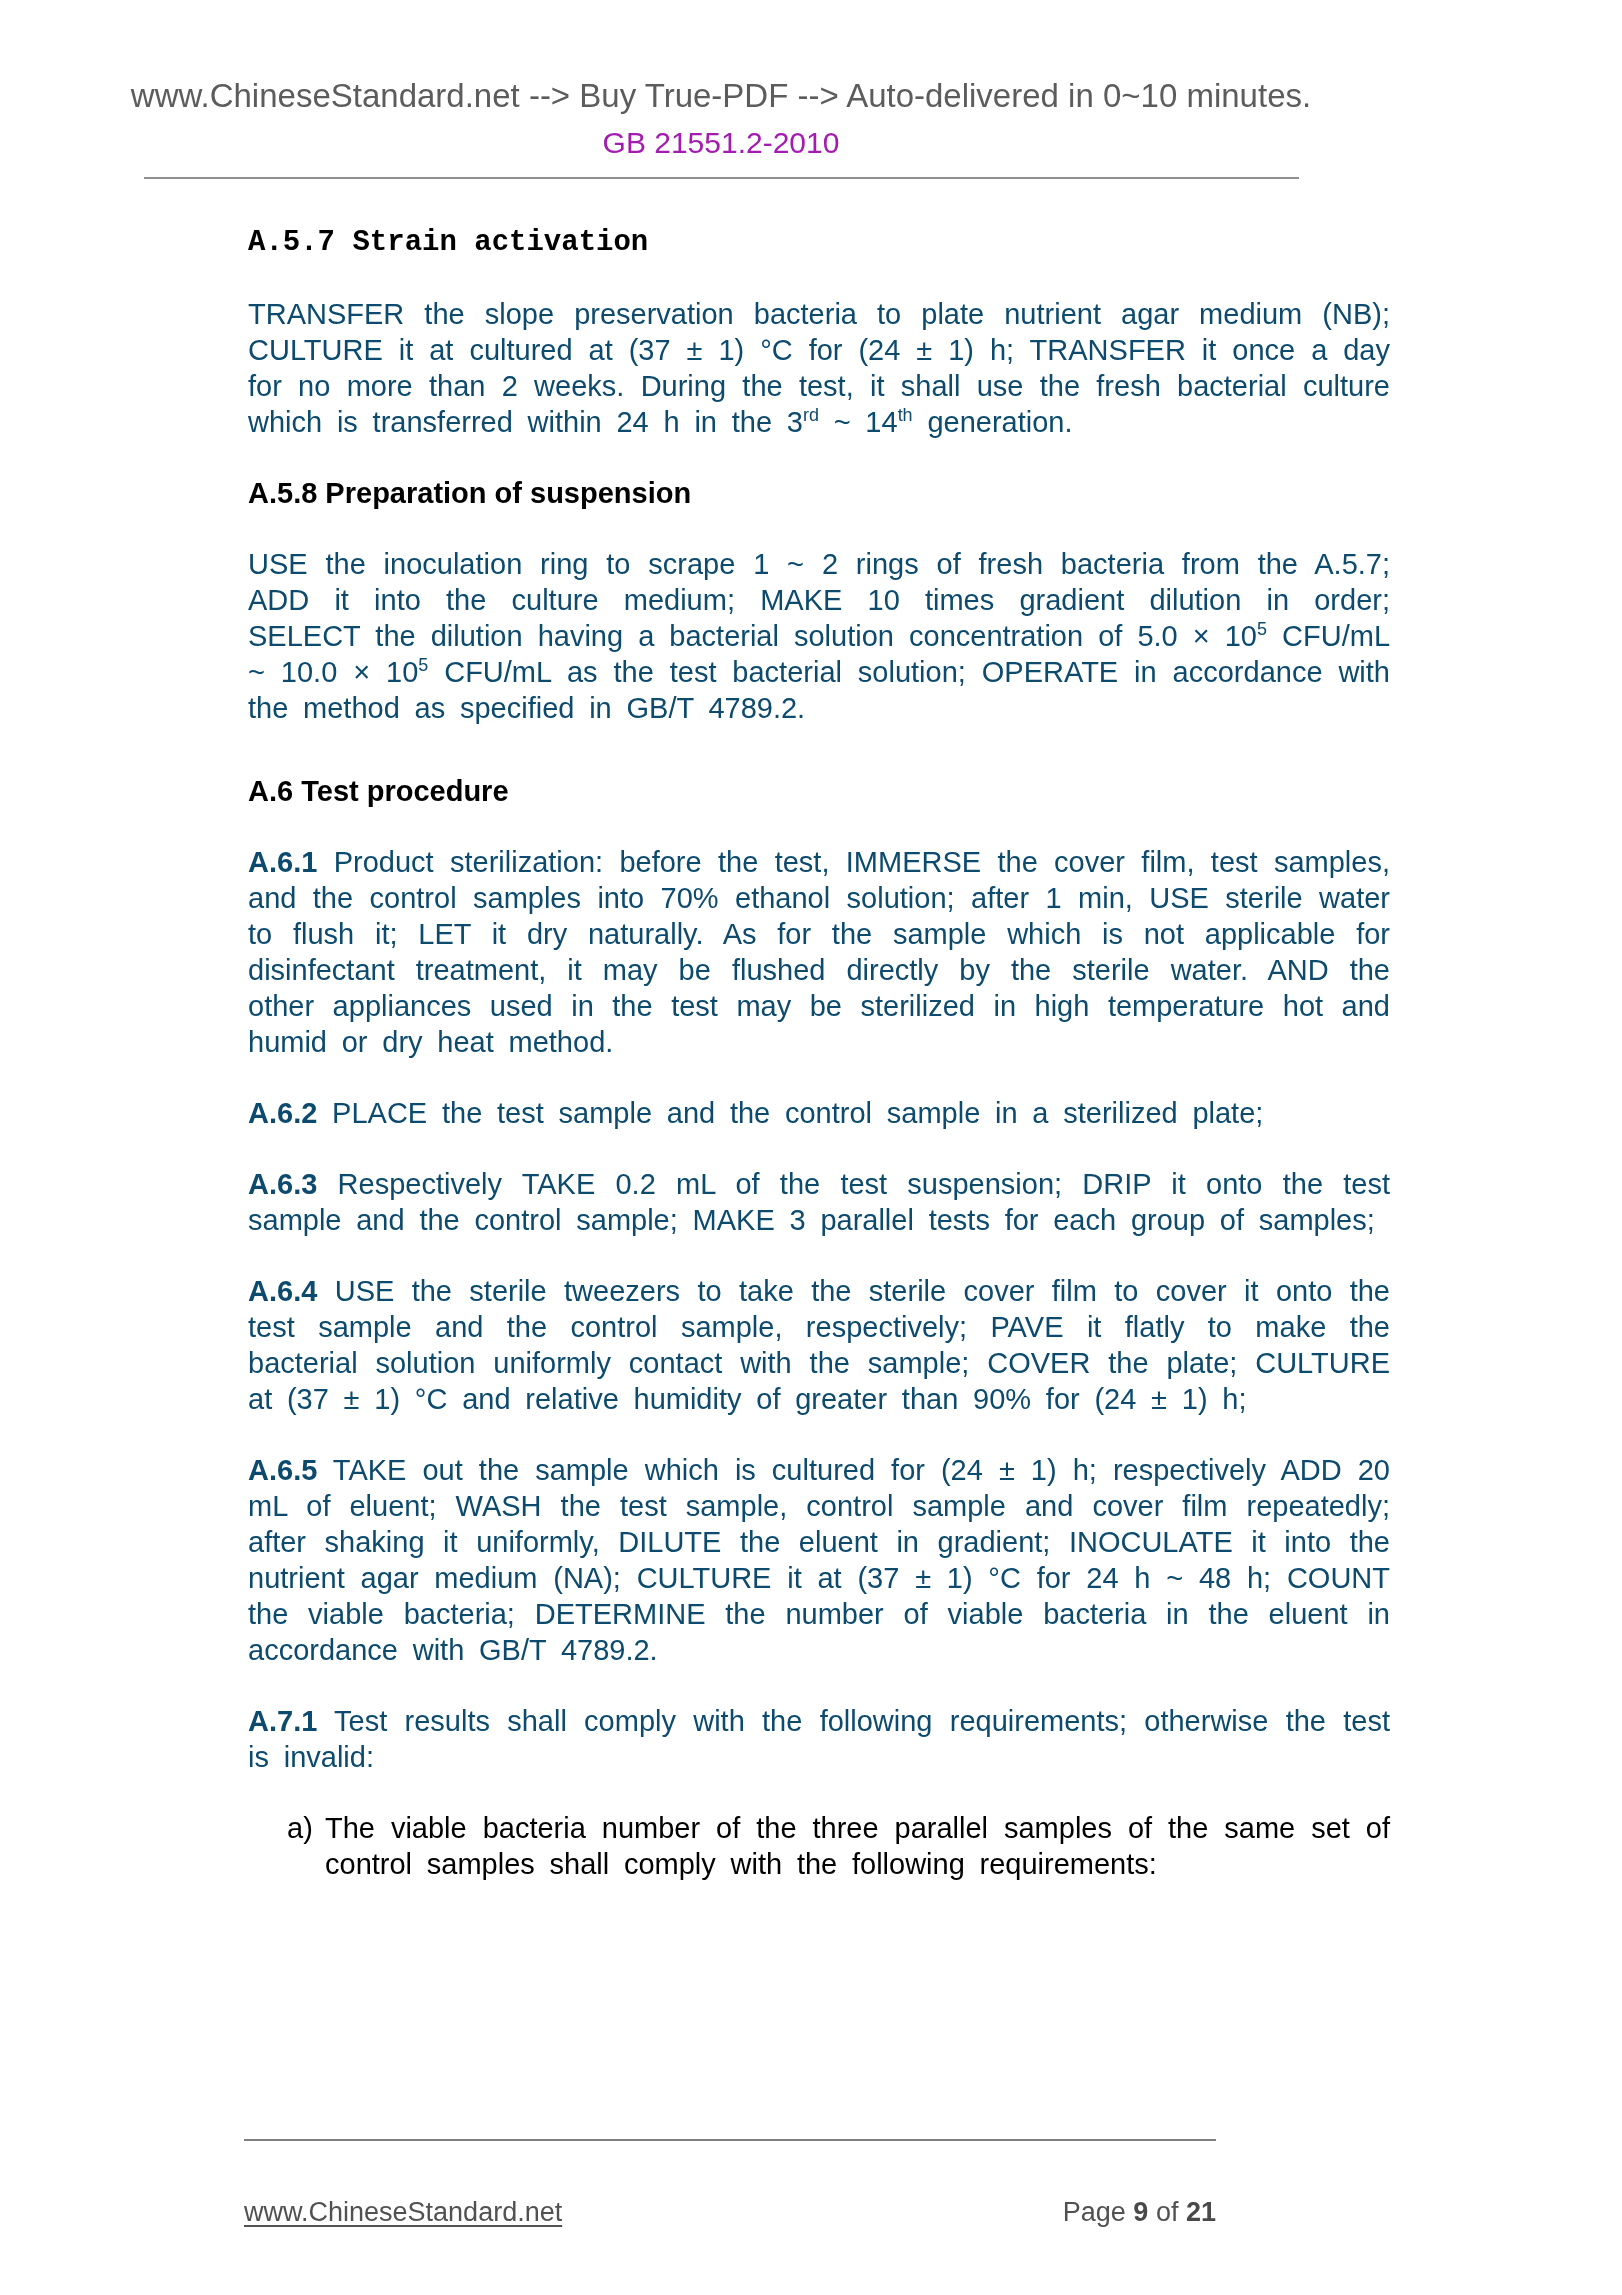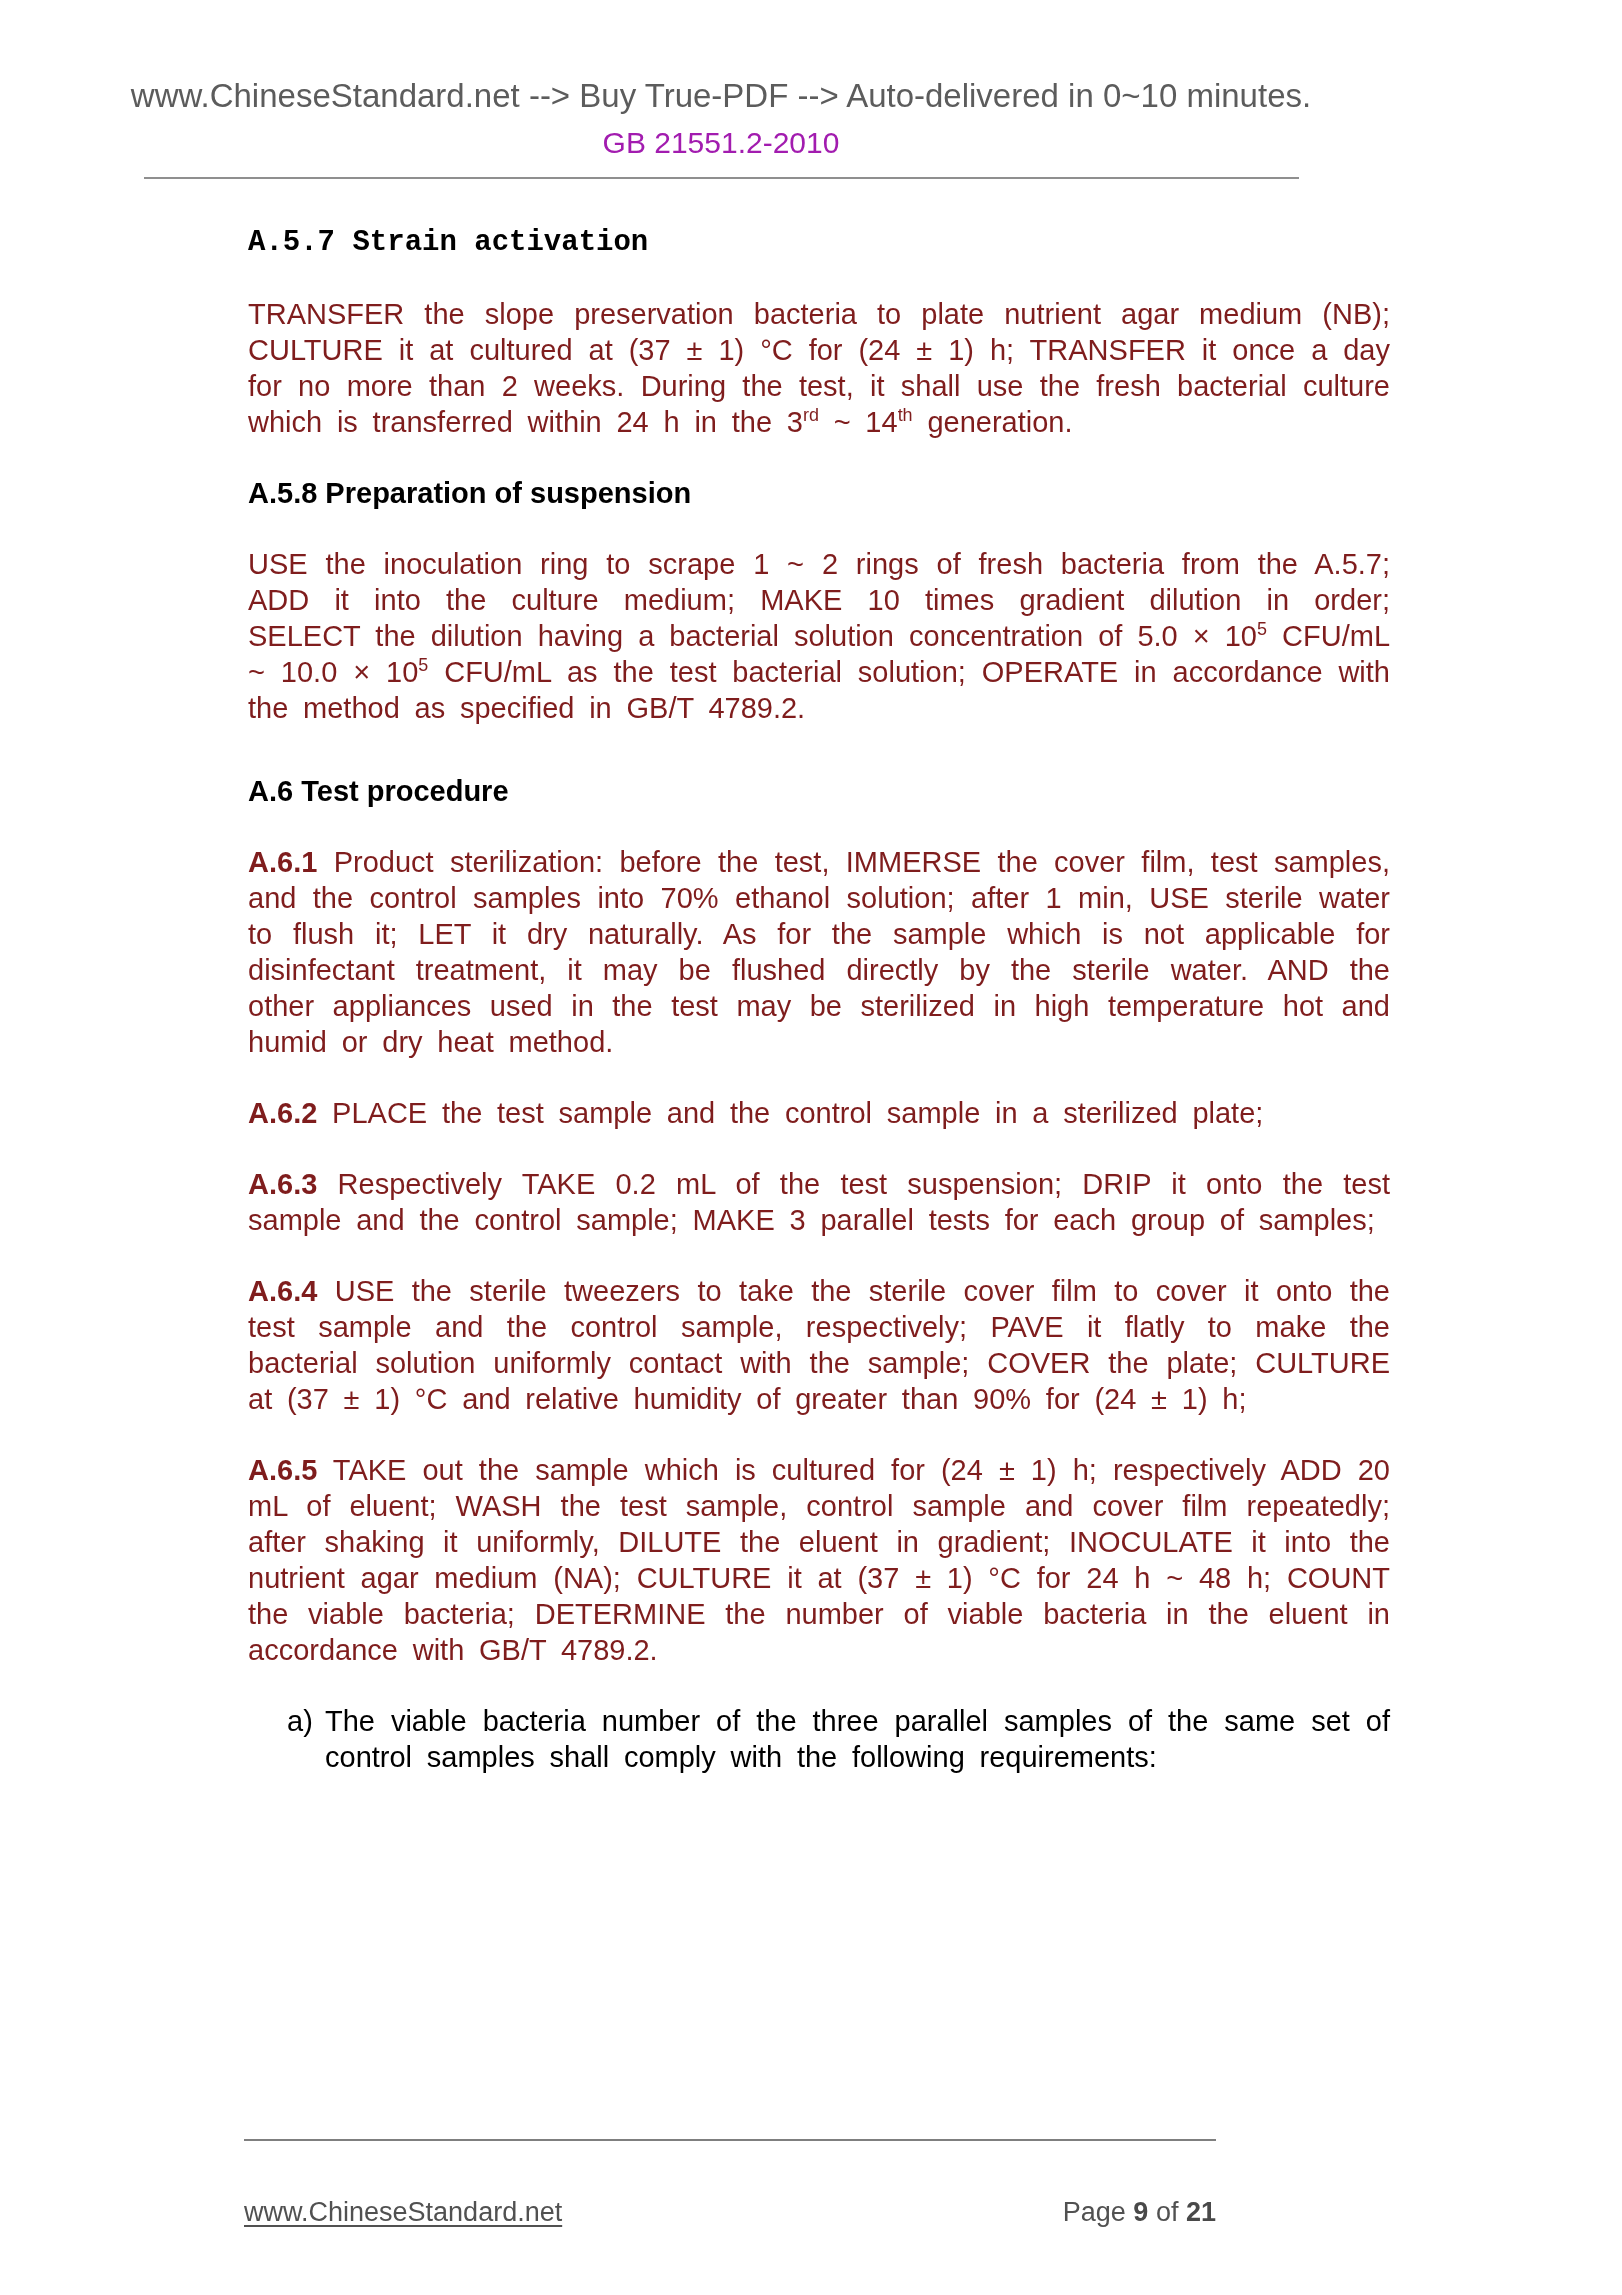--- a/index.html
+++ b/index.html
@@ -47,21 +47,21 @@
     margin: 35px 0 0 0;
     color: #000000;
   }
   .heading.major { margin-top: 47px; }
   .para {
     font-size: 29px;
     line-height: 36px;
     margin: 35px 0 0 0;
     text-align: justify;
     word-spacing: 6.7px;
-    color: #7f1d1d;
+    color: #0c4a6e;
   }
   .clause-num { font-weight: bold; }
   sup { font-size: 62%; line-height: 0; vertical-align: super; }
   .list-item {
     position: relative;
     margin: 35px 0 0 0;
     padding-left: 77px;
     font-size: 29px;
     line-height: 36px;
     text-align: justify;
@@ -114,20 +114,21 @@
       <h2 class="heading">A.5.7 Strain activation</h2>
       <p class="para"><span class="clause-text">TRANSFER the slope preservation bacteria to plate nutrient agar medium (NB); CULTURE it at cultured at (37 ± 1) °C for (24 ± 1) h; TRANSFER it once a day for no more than 2 weeks. During the test, it shall use the fresh bacterial culture which is transferred within 24 h in the 3<sup>rd</sup> ~ 14<sup>th</sup> generation.</span></p>
       <h2 class="heading">A.5.8 Preparation of suspension</h2>
       <p class="para"><span class="clause-text">USE the inoculation ring to scrape 1 ~ 2 rings of fresh bacteria from the A.5.7; ADD it into the culture medium; MAKE 10 times gradient dilution in order; SELECT the dilution having a bacterial solution concentration of 5.0 × 10<sup>5</sup> CFU/mL ~ 10.0 × 10<sup>5</sup> CFU/mL as the test bacterial solution; OPERATE in accordance with the method as specified in GB/T 4789.2.</span></p>
       <h2 class="heading major">A.6 Test procedure</h2>
       <p class="para"><b class="clause-num">A.6.1</b> <span class="clause-text">Product sterilization: before the test, IMMERSE the cover film, test samples, and the control samples into 70% ethanol solution; after 1 min, USE sterile water to flush it; LET it dry naturally. As for the sample which is not applicable for disinfectant treatment, it may be flushed directly by the sterile water. AND the other appliances used in the test may be sterilized in high temperature hot and humid or dry heat method.</span></p>
       <p class="para"><b class="clause-num">A.6.2</b> <span class="clause-text">PLACE the test sample and the control sample in a sterilized plate;</span></p>
       <p class="para"><b class="clause-num">A.6.3</b> <span class="clause-text">Respectively TAKE 0.2 mL of the test suspension; DRIP it onto the test sample and the control sample; MAKE 3 parallel tests for each group of samples;</span></p>
       <p class="para"><b class="clause-num">A.6.4</b> <span class="clause-text">USE the sterile tweezers to take the sterile cover film to cover it onto the test sample and the control sample, respectively; PAVE it flatly to make the bacterial solution uniformly contact with the sample; COVER the plate; CULTURE at (37 ± 1) °C and relative humidity of greater than 90% for (24 ± 1) h;</span></p>
       <p class="para"><b class="clause-num">A.6.5</b> <span class="clause-text">TAKE out the sample which is cultured for (24 ± 1) h; respectively ADD 20 mL of eluent; WASH the test sample, control sample and cover film repeatedly; after shaking it uniformly, DILUTE the eluent in gradient; INOCULATE it into the nutrient agar medium (NA); CULTURE it at (37 ± 1) °C for 24 h ~ 48 h; COUNT the viable bacteria; DETERMINE the number of viable bacteria in the eluent in accordance with GB/T 4789.2.</span></p>
+      <p class="para"><b class="clause-num">A.7.1</b> <span class="clause-text">Test results shall comply with the following requirements; otherwise the test is invalid:</span></p>
       <div class="list-item"><span class="list-marker">a)</span><span class="list-text">The viable bacteria number of the three parallel samples of the same set of control samples shall comply with the following requirements:</span></div>
     </main>
 
   <div class="footer">
     <hr class="footer-rule">
     <div class="footer-row">
       <span class="site-link">www.ChineseStandard.net</span>
       <span class="page-label"><span>Page</span> <b>9</b> <span>of</span> <b>21</b></span>
     </div>
   </div>

